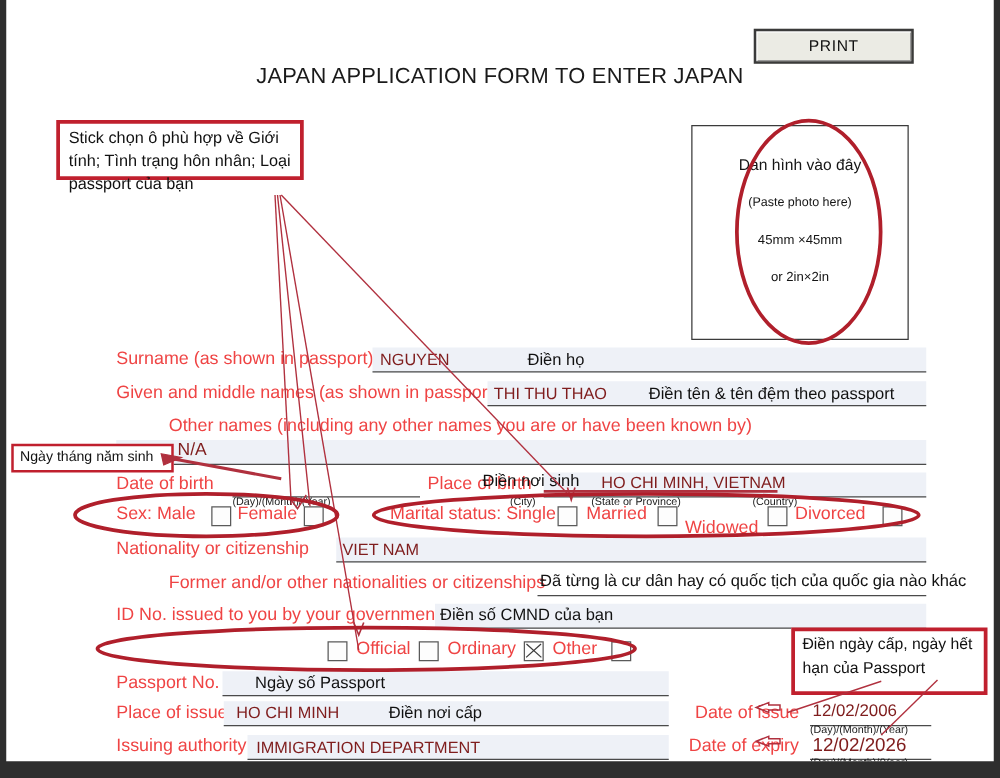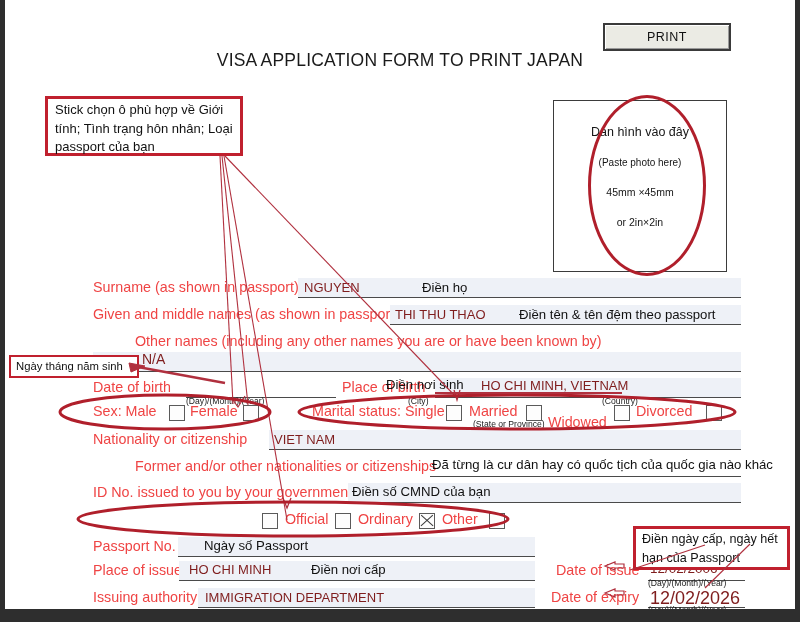--- a/index.html
+++ b/index.html
@@ -79,35 +79,35 @@
     background:#3a3a3a;
   }
   .cbx.checked::before{transform:rotate(42deg);}
   .cbx.checked::after{transform:rotate(-42deg);}
   
   .anno{
     position:absolute;border:3px solid #c0202e;background:#fff;
     color:#111;font-size:13px;line-height:19px;
     padding:4px 7px;box-sizing:border-box;
   }
-  #anno-top{left:40px;top:96px;width:198px;height:60px;line-height:18.5px;font-size:13px;padding:2px 7px;}
+  #anno-top{left:40px;top:96px;width:198px;height:48px;line-height:18.5px;font-size:13px;padding:2px 7px;}
   #anno-dob{left:4px;top:355px;width:130px;height:23px;font-size:11.3px;line-height:16px;padding:1px 5px;border-width:2.5px;}
-  #anno-pass{left:628px;top:502px;width:157px;height:44px;font-size:12.6px;line-height:19px;padding:1px 6px;border-width:3px;margin-top:24px;}
+  #anno-pass{left:628px;top:502px;width:157px;height:54px;font-size:12.6px;line-height:19px;padding:1px 6px;border-width:3px;}
   
   #overlay{position:absolute;left:0;top:0;width:790px;height:609px;pointer-events:none;}
 </style>
 </head>
 <body>
 
 <div id="page">
   <div id="sheet">
 
     <div id="print-btn">PRINT</div>
 
-    <div id="form-title">VISA APPLICATION FORM TO PRINT JAPAN</div>
+    <div id="form-title">JAPAN APPLICATION FORM TO ENTER JAPAN</div>
 
 
     <div id="photo-box">
       <div class="ln" id="photo-l1">Dán hình vào đây</div>
       <div class="ln" id="photo-l2">(Paste photo here)</div>
       <div class="ln" id="photo-l3">45mm ×45mm</div>
       <div class="ln" id="photo-l4">or 2in×2in</div>
     </div>
     <div id="photo-oval"></div>
 
@@ -127,21 +127,21 @@
 
     <div class="lbl" style="left:88px;top:379px;">Date of birth</div>
     <div class="field plain" style="left:181px;top:378px;width:150px;background:transparent;"></div>
     <div class="sub" style="left:181px;top:396px;">(Day)/(Month)/(Year)</div>
 
     <div class="lbl" style="left:337px;top:379px;">Place of birth</div>
     <div class="field" style="left:430px;top:378px;width:306px;"></div>
     <div class="vnote" style="left:381px;top:377px;">Điền nơi sinh</div>
     <div class="redval" style="left:476px;top:378px;">HO CHI MINH, VIETNAM</div>
     <div class="sub" style="left:403px;top:396px;">(City)</div>
-    <div class="sub" style="left:468px;top:419px;">(State or Province)</div>
+    <div class="sub" style="left:468px;top:396px;">(State or Province)</div>
     <div class="sub" style="left:597px;top:396px;">(Country)</div>
 
     <div class="lbl" style="left:88px;top:403px;">Sex: Male</div>
     <div class="cbx" style="left:164px;top:405px;"></div>
     <div class="lbl" style="left:185px;top:403px;">Female</div>
     <div class="cbx" style="left:238px;top:405px;"></div>
 
     <div class="lbl" style="left:307px;top:403px;">Marital status: Single</div>
     <div class="cbx" style="left:441px;top:405px;"></div>
     <div class="lbl" style="left:464px;top:403px;">Married</div>
@@ -184,21 +184,21 @@
     <div class="field" style="left:193px;top:588px;width:337px;"></div>
     <div class="redval" style="left:200px;top:590px;">IMMIGRATION DEPARTMENT</div>
 
     <div class="lbl" style="left:551px;top:562px;">Date of issue</div>
     <div class="field plain" style="left:643px;top:561px;width:97px;background:transparent;"></div>
     <div class="redval" style="left:645px;top:561px;font-size:13.5px;">12/02/2006</div>
     <div class="sub" style="left:643px;top:578px;">(Day)/(Month)/(Year)</div>
 
     <div class="lbl" style="left:546px;top:589px;">Date of expiry</div>
     <div class="field plain" style="left:643px;top:588px;width:97px;background:transparent;"></div>
-    <div class="redval" style="left:645px;top:588px;font-size:18px;">12/02/2026</div>
+    <div class="redval" style="left:645px;top:588px;font-size:15px;">12/02/2026</div>
     <div class="sub" style="left:643px;top:605px;">(Day)/(Month)/(Year)</div>
 
     <div class="anno" id="anno-top">Stick chọn ô phù hợp về Giới tính; Tình trạng hôn nhân; Loại passport của bạn</div>
     <div class="anno" id="anno-dob">Ngày tháng năm sinh</div>
     <div class="anno" id="anno-pass">Điền ngày cấp, ngày hết hạn của Passport</div>
 
     <svg id="overlay" viewBox="0 0 790 609">
 
       <g stroke="#b0303e" stroke-width="1.1" fill="none">
         <path d="M215,156 L228,404"></path>

